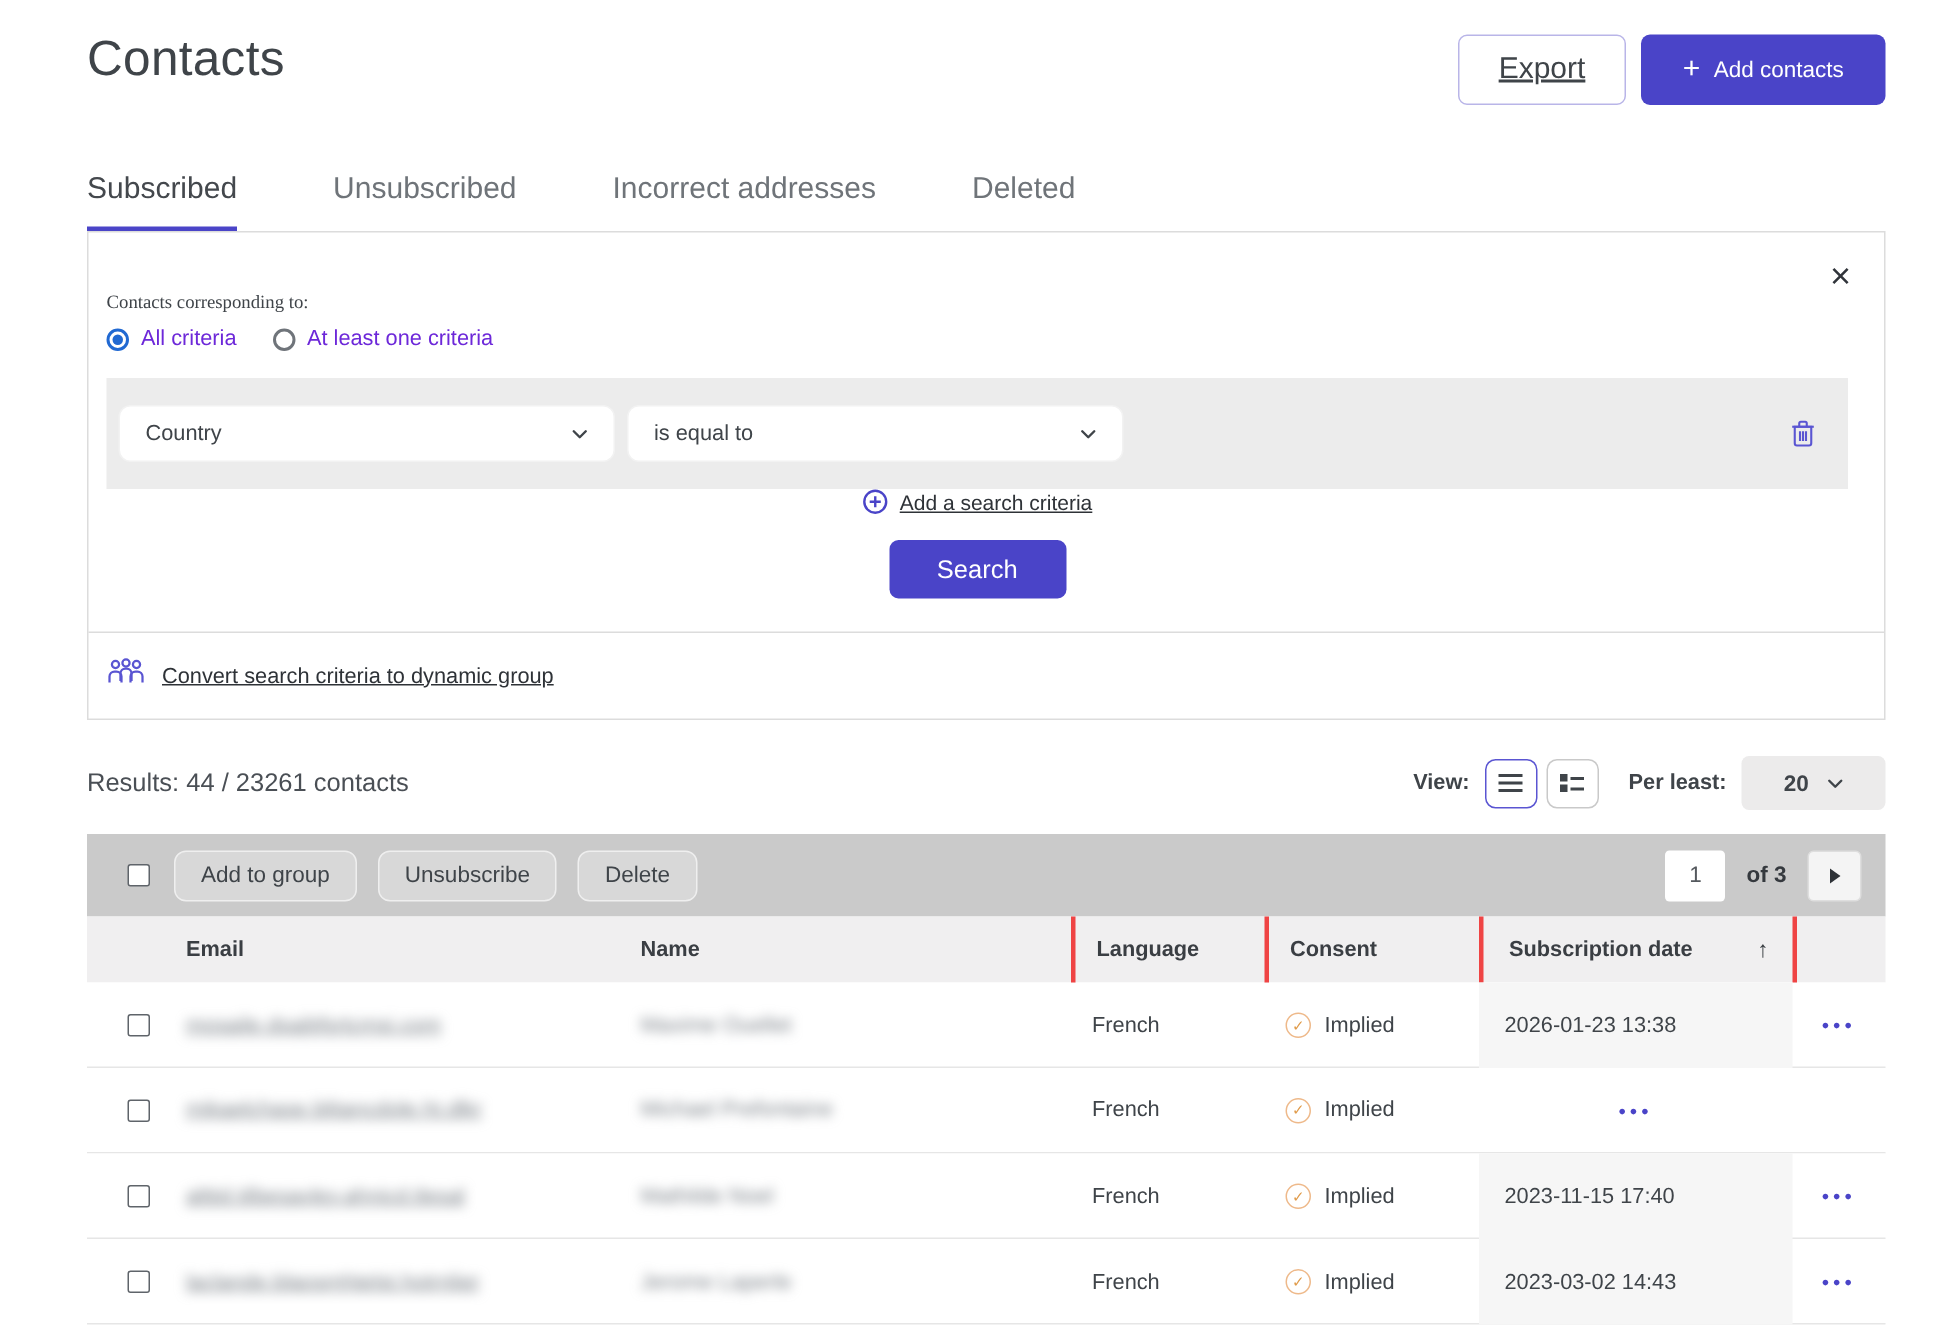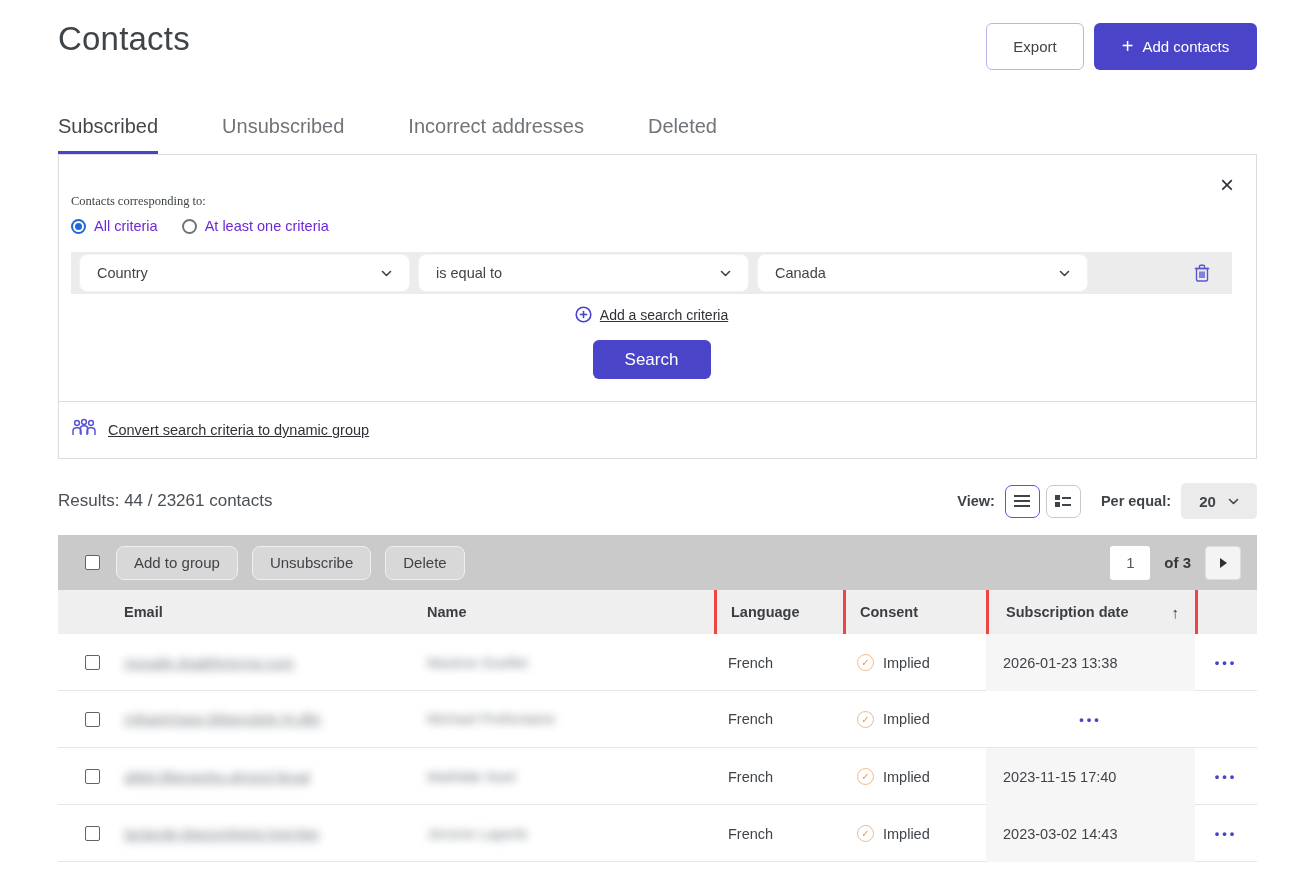--- a/index.html
+++ b/index.html
@@ -5,22 +5,22 @@
   * { margin:0; padding:0; box-sizing:border-box; }
   html,body { background:#ffffff; }
   body { font-family:"Liberation Sans", sans-serif; color:#3f4449; }
   .page { position:relative; width:1306px; height:884px; overflow:hidden; background:#fff; }
   .content { padding:0 49px 0 58px; }
 
   
   .header { display:flex; align-items:flex-start; justify-content:space-between; padding-top:20px; }
   .page-title { font-size:33px; font-weight:400; color:#3f4449; letter-spacing:.2px; }
   .header-actions { display:flex; gap:10px; padding-top:3px; }
-  .btn-export { width:98px; height:47px; background:#fff; border:1px solid #b9b5e8; border-radius:6px;
-                font-size:15px; color:#3f4449; cursor:pointer; font-family:inherit; }
+  .btn-export { width:112px; height:47px; background:#fff; border:1px solid #b9b5e8; border-radius:6px;
+                font-size:20px; color:#3f4449; cursor:pointer; font-family:inherit;text-decoration:underline; }
   .btn-add { min-width:163px; height:47px; background:#4a44c8; border:none; border-radius:6px; color:#fff;
              font-size:15px; cursor:pointer; display:flex; align-items:center; justify-content:center; gap:9px;
              padding:0 18px; font-family:inherit; }
   .plus-glyph { font-size:20px; font-weight:400; line-height:1; margin-top:-2px; }
 
   
   .tabs { display:flex; gap:64px; margin-top:45px; }
   .tab { font-size:20px; color:#6f7479; padding-bottom:13px; cursor:pointer; border-bottom:3px solid transparent; }
   .tab.active { color:#44484d; border-bottom:3px solid #4a44c8; }
 
@@ -30,30 +30,30 @@
   .panel-title { font-size:28px; font-weight:400; color:#5a55d2; }
   .close-x { position:absolute; top:18px; right:22px; font-size:24px; line-height:1; color:#30343a; cursor:pointer;
              font-weight:400; }
   .corresponding { font-size:12.5px; color:#3f4449; margin-top:13px;font-family:Liberation Serif, serif; }
   .radio-row { display:flex; align-items:center; gap:24px; margin-top:9px; }
   .radio-item { display:flex; align-items:center; gap:8px; font-size:14.5px; color:#6d28d9; cursor:pointer; }
   .radio { width:15px; height:15px; border-radius:50%; border:2px solid #2169d2; position:relative; background:#fff; }
   .radio.checked::after { content:""; position:absolute; inset:2px; border-radius:50%; background:#2169d2; }
   .radio.unchecked { border-color:#6f747a; }
 
-  .criteria-strip { margin-top:18px; background:#ececec; padding:2px 8px; display:flex; align-items:center; gap:8px; }
+  .criteria-strip { margin-top:18px; background:#ececec; padding:18px 8px; display:flex; align-items:center; gap:8px; }
   .select { background:#fff; border:1px solid #f2f2f2; border-radius:8px; height:38px; width:331px;
             display:flex; align-items:center; justify-content:space-between; padding:0 17px; font-size:14.5px;
             color:#3f4449; cursor:pointer; }
   .chev { width:11px; height:11px; flex:none; }
   .chev svg { display:block; }
   .trash-btn { margin-left:auto; margin-right:14px; background:none; border:none; cursor:pointer; padding:0; }
   .trash-btn svg { display:block; }
 
-  .add-criteria-row { display:flex; justify-content:center; margin-top:12px;align-items:center; }
+  .add-criteria-row { display:flex; justify-content:center; margin-top:0;align-items:center; }
   .add-criteria { display:flex; align-items:center; gap:8px; cursor:pointer; }
   .circle-plus { width:17px; height:17px; flex:none; }
   .add-criteria-label { font-size:14px; color:#2e3237; text-decoration:underline; }
   .search-row { display:flex; justify-content:center; margin-top:17px; }
   .btn-search { width:118px; height:39px; background:#4a44c8; border:none; border-radius:6px; color:#fff;
                 font-size:17px; cursor:pointer; font-family:inherit; }
 
   .convert-row { border-top:1px solid #dcdcdc; padding:16px 12px; display:flex; align-items:center; gap:11px; }
   .convert-label { font-size:14.5px; color:#2e3237; text-decoration:underline; cursor:pointer; }
 
@@ -66,21 +66,21 @@
   .view-btn { width:35px; height:33px; border-radius:7px; background:#fff; display:flex; align-items:center;
               justify-content:center; cursor:pointer; }
   .view-btn.selected { border:1px solid #5a55d2; }
   .view-btn.unselected { border:1px solid #c9c9c9; }
   .list-icon { display:flex; flex-direction:column; gap:3px; }
   .list-icon span { display:block; width:16px; height:2px; background:#3f4449; }
   .grid-icon { display:grid; grid-template-columns:5px 9px; grid-auto-rows:5px; gap:2px; align-items:center; }
   .grid-icon .sq { width:5px; height:5px; background:#3f4449; }
   .grid-icon .ln { width:9px; height:2px; background:#3f4449; }
   .perpage-label { margin-left:10px; }
-  .perpage-select { width:76px; height:36px; background:#ecebeb; border-radius:5px; display:flex; align-items:center;
+  .perpage-select { width:96px; height:36px; background:#ecebeb; border-radius:5px; display:flex; align-items:center;
                     justify-content:center; gap:12px; font-size:15px; color:#3f4449; cursor:pointer; }
 
   
   .table-wrap { margin-top:16px; }
   .grid-row { display:grid; grid-template-columns:66px 303px 287px 129px 143px 209px 1fr; align-items:center; }
   .toolbar { background:#cacaca; height:55px; padding:0 16px 0 0; }
   .toolbar-left { grid-column:1 / 6; display:flex; align-items:center; gap:16px; padding-left:27px; }
   .toolbar-right { grid-column:6 / 8; display:flex; align-items:center; justify-content:flex-end; gap:14px; }
   .checkbox { width:15px; height:15px; border:1.5px solid #5f646a; border-radius:2px; background:#fff; cursor:pointer; flex:none; }
   .bulk-btn { height:34px; padding:0 17px; background:#d8d8d8; border:1px solid #efefef; border-radius:8px;
@@ -161,28 +161,20 @@
             </span>
           </div>
           <div class="select">
             <span>is equal to</span>
             <span class="chev">
               <svg width="11" height="11" viewBox="0 0 11 11">
                   <path d="M1.5 3.5 L5.5 7.5 L9.5 3.5" fill="none" stroke="#3f4449" stroke-width="1.6" stroke-linecap="round" stroke-linejoin="round"></path>
                 </svg>
             </span>
           </div>
-          <div class="select">
-            <span>Canada</span>
-            <span class="chev">
-              <svg width="11" height="11" viewBox="0 0 11 11">
-                  <path d="M1.5 3.5 L5.5 7.5 L9.5 3.5" fill="none" stroke="#3f4449" stroke-width="1.6" stroke-linecap="round" stroke-linejoin="round"></path>
-                </svg>
-            </span>
-          </div>
           <button class="trash-btn">
             <span>
               <svg width="16" height="18" viewBox="0 0 16 18">
                 <g fill="none" stroke="#5a55d2" stroke-width="1.4">
                   <path d="M2.5 4.5 h11 v11 a1.5 1.5 0 0 1 -1.5 1.5 h-8 a1.5 1.5 0 0 1 -1.5 -1.5 z"></path>
                   <line x1="0.8" y1="4.5" x2="15.2" y2="4.5"></line>
                   <path d="M5.5 4.2 v-2 a1 1 0 0 1 1 -1 h3 a1 1 0 0 1 1 1 v2"></path>
                   <line x1="6" y1="7.5" x2="6" y2="14"></line>
                   <line x1="8" y1="7.5" x2="8" y2="14"></line>
                   <line x1="10" y1="7.5" x2="10" y2="14"></line>
@@ -239,21 +231,21 @@
           </div>
           <div class="view-btn unselected">
             <span class="grid-icon">
               <span class="sq"></span>
                 <span class="ln"></span>
               <span class="sq"></span>
                 <span class="ln"></span>
             </span>
           </div>
         </div>
-        <span class="perpage-label">Per equal:</span>
+        <span class="perpage-label">Per least:</span>
         <div class="perpage-select">
           <span>20</span>
           <span class="chev">
             <svg width="11" height="11" viewBox="0 0 11 11">
                 <path d="M1.5 3.5 L5.5 7.5 L9.5 3.5" fill="none" stroke="#3f4449" stroke-width="1.6" stroke-linecap="round" stroke-linejoin="round"></path>
               </svg>
           </span>
         </div>
       </div>
     </div>

